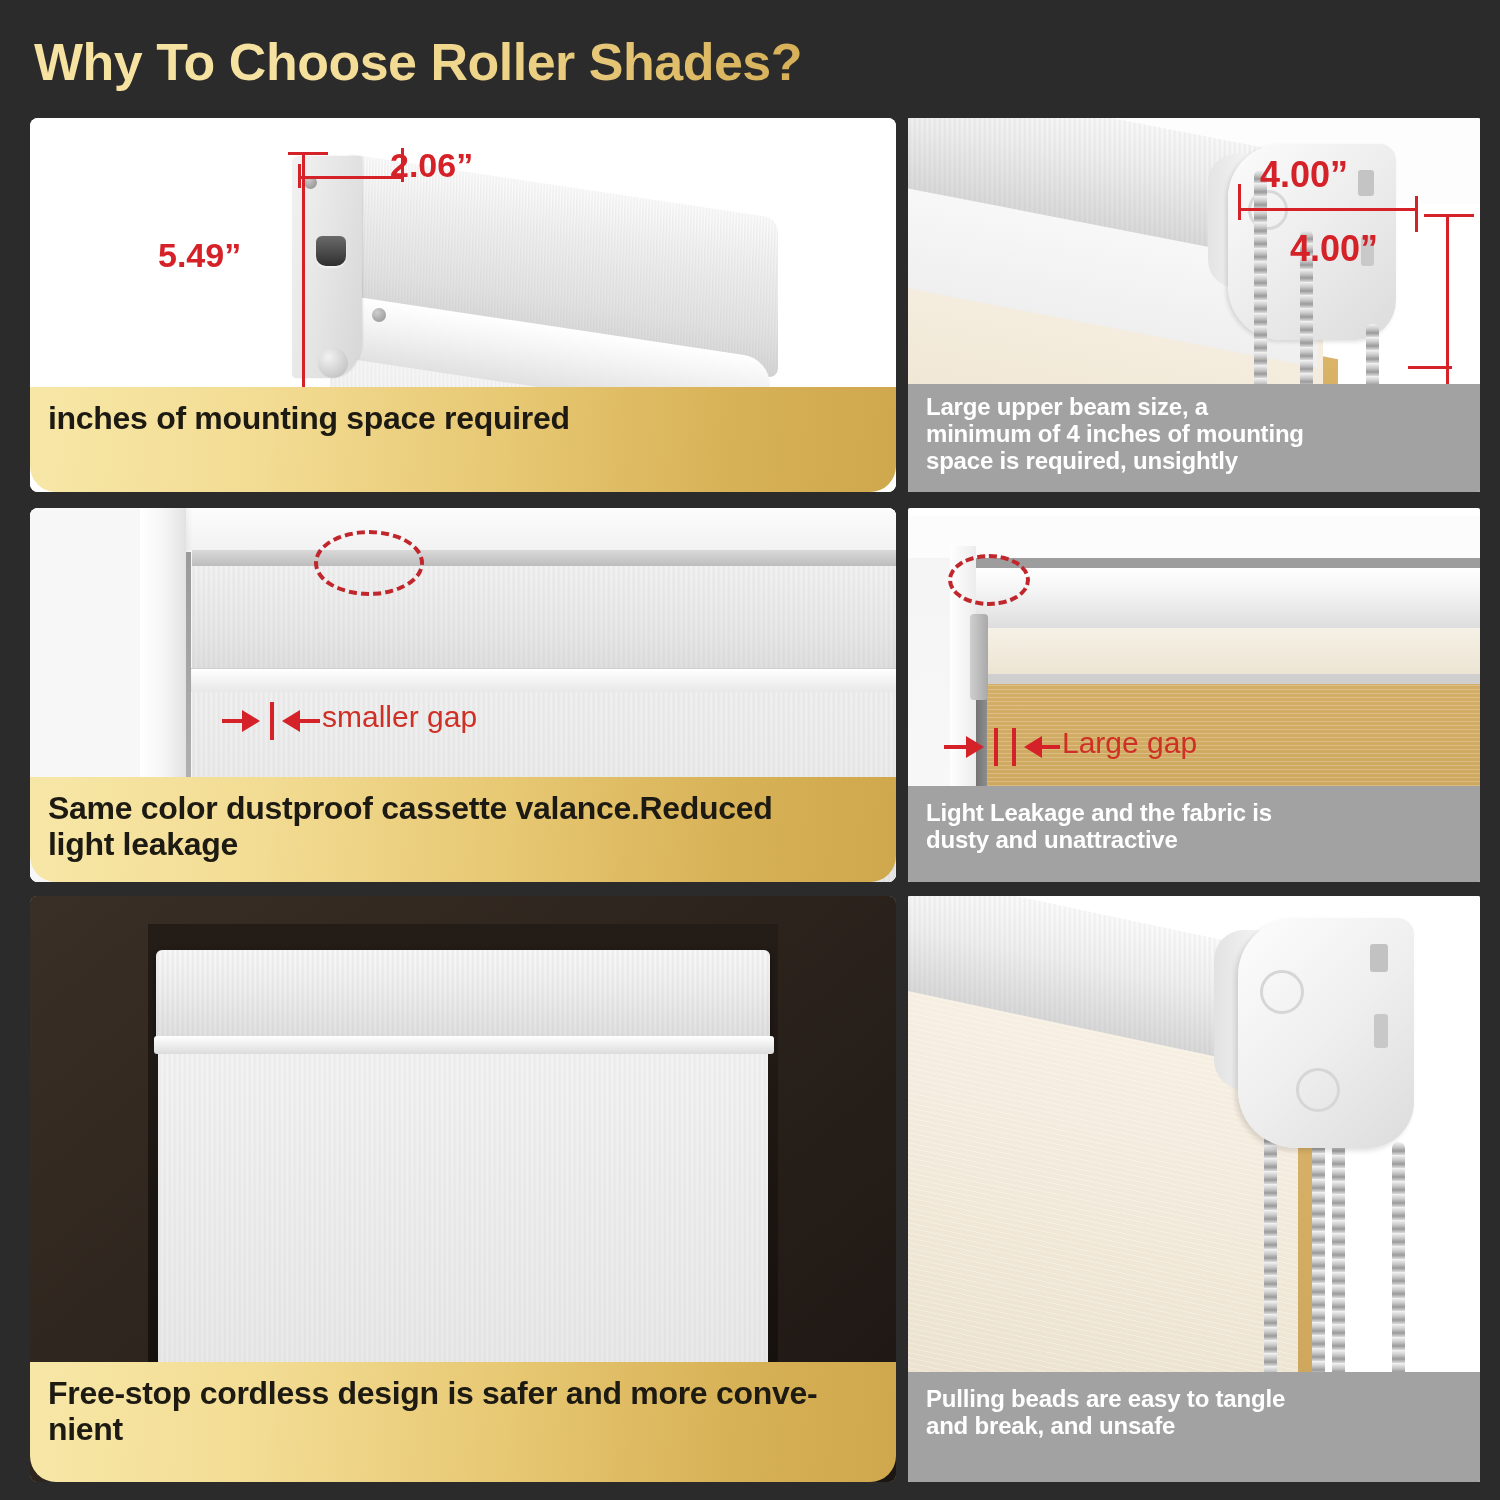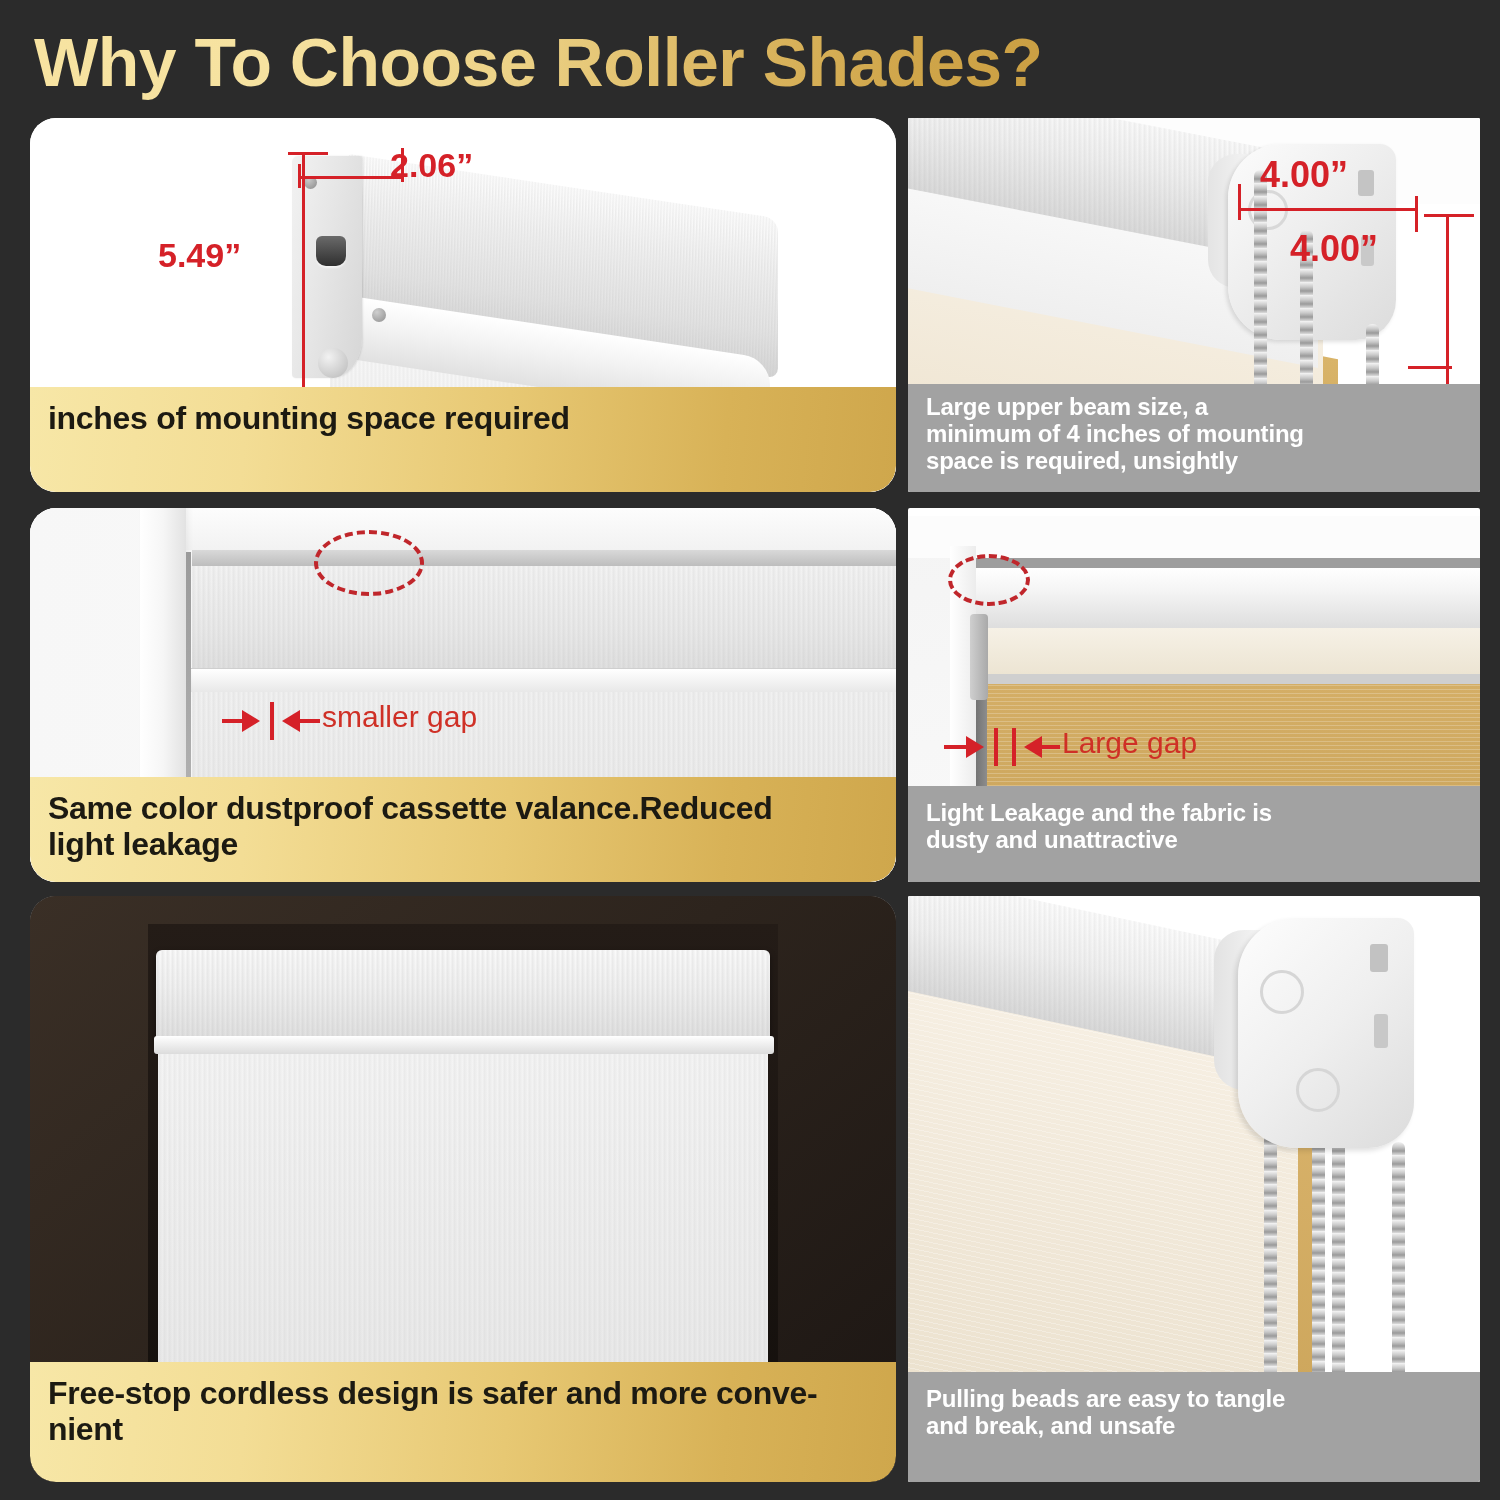--- a/index.html
+++ b/index.html
@@ -13,38 +13,38 @@
     position: relative;
   }
 
   
   .title {
     position: absolute;
     left: 34px;
     top: 22px;
     width: 1100px;
     height: 80px;
-    font-size: 68px;
+    font-size: 52px;
     font-weight: bold;
     line-height: 80px;
     letter-spacing: -0.5px;
     white-space: nowrap;
     background: linear-gradient(100deg, #f7e3a1 0%, #f6e2a0 22%, #eed489 42%, #dcb863 62%, #cfa549 80%, #c79b3f 100%);
     -webkit-background-clip: text;
     background-clip: text;
     color: transparent;
     -webkit-text-fill-color: transparent;
     text-shadow: 0 0 0 rgba(0,0,0,0);
   }
 
   
   .grid { position: absolute; left: 0; top: 0; width: 1500px; height: 1500px; }
 
   .panel { position: absolute; overflow: hidden; background: #ffffff; }
-  .panel.left  { left: 30px;  width: 866px; border-radius: 26px; }
+  .panel.left  { left: 30px;  width: 866px; border-radius: 8px; }
   .panel.right { left: 908px; width: 572px; border-radius: 2px; }
 
   .row1 { top: 118px; height: 374px; }
   .row2 { top: 508px; height: 374px; }
   .row3 { top: 896px; height: 586px; }
 
   .panel .art { position: absolute; left: 0; top: 0; right: 0; bottom: 0; }
 
   
   .cap {

